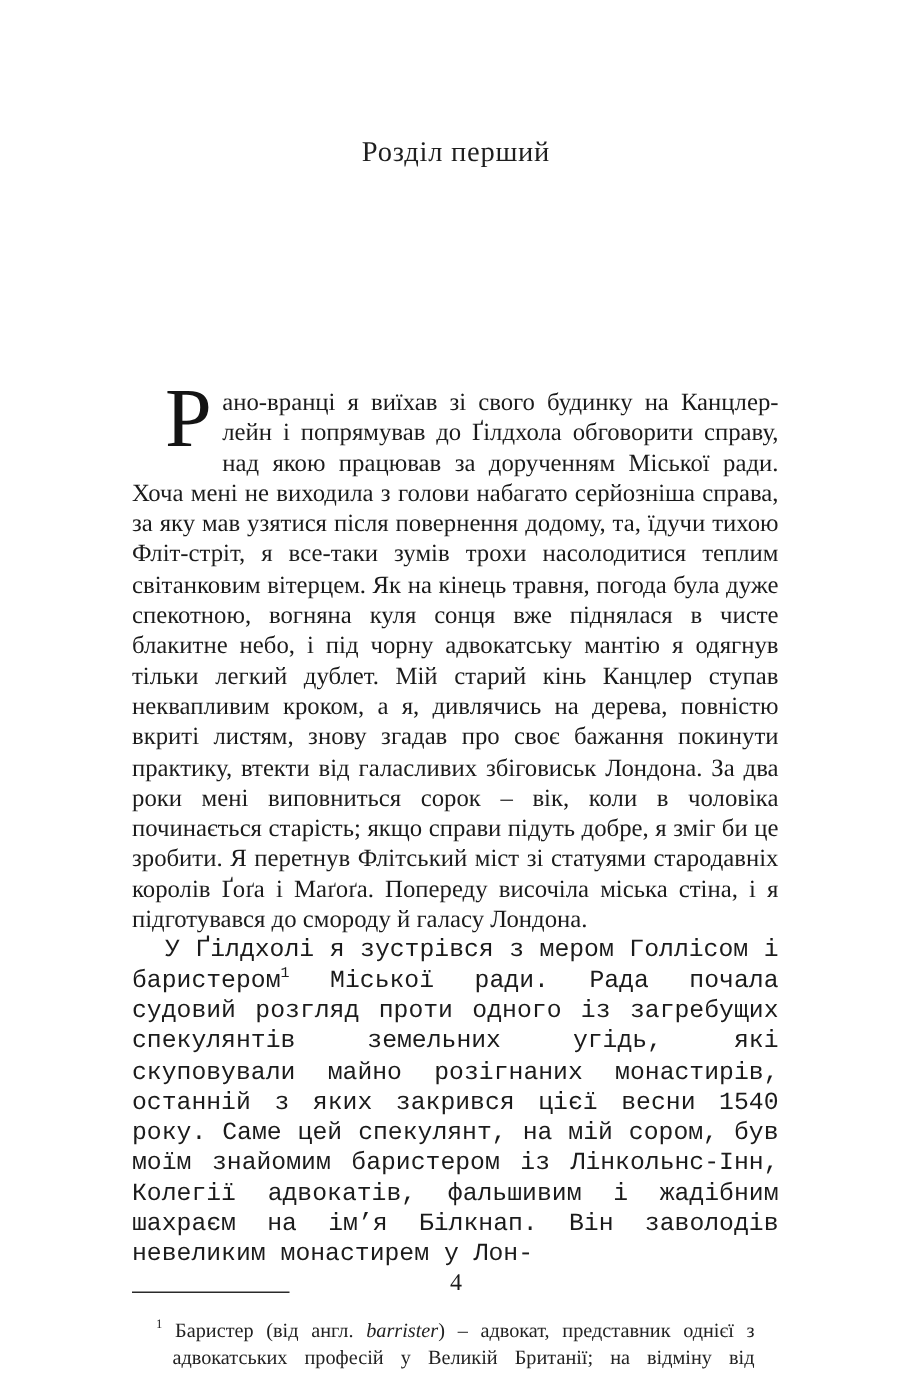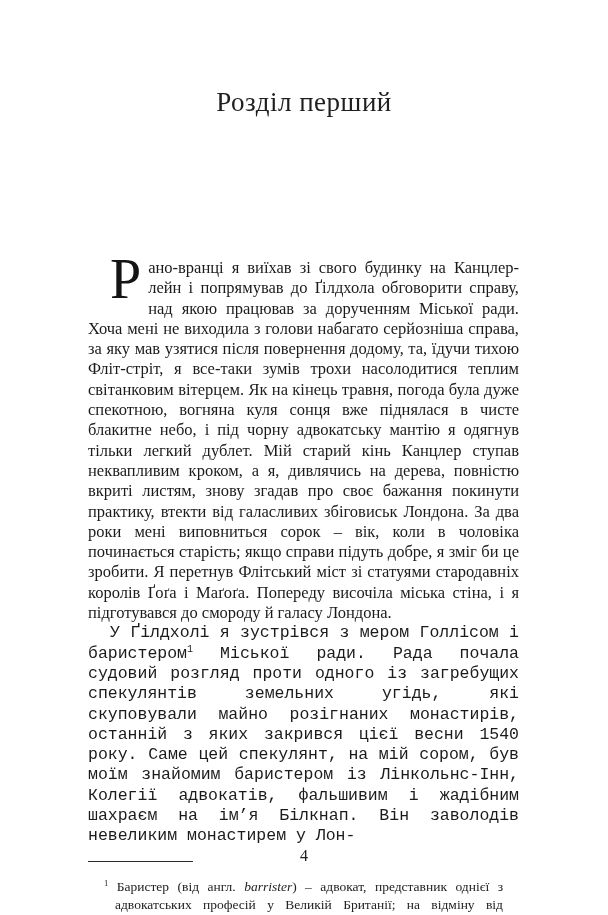--- a/index.html
+++ b/index.html
@@ -14,21 +14,21 @@
     position: relative;
     width: 608px;
     height: 915px;
     background: #ffffff;
     overflow: hidden;
   }
   .chapter-title {
     margin: 0;
     padding-top: 86px;
     text-align: center;
-    font-size: 27px;
+    font-size: 19px;
     font-weight: 400;
     letter-spacing: 0.5px;
     color: #1f1f1f;
     line-height: 32px;
   }
   .content {
     width: 431px;
     margin-left: 88px;
     margin-top: 140px;
   }

